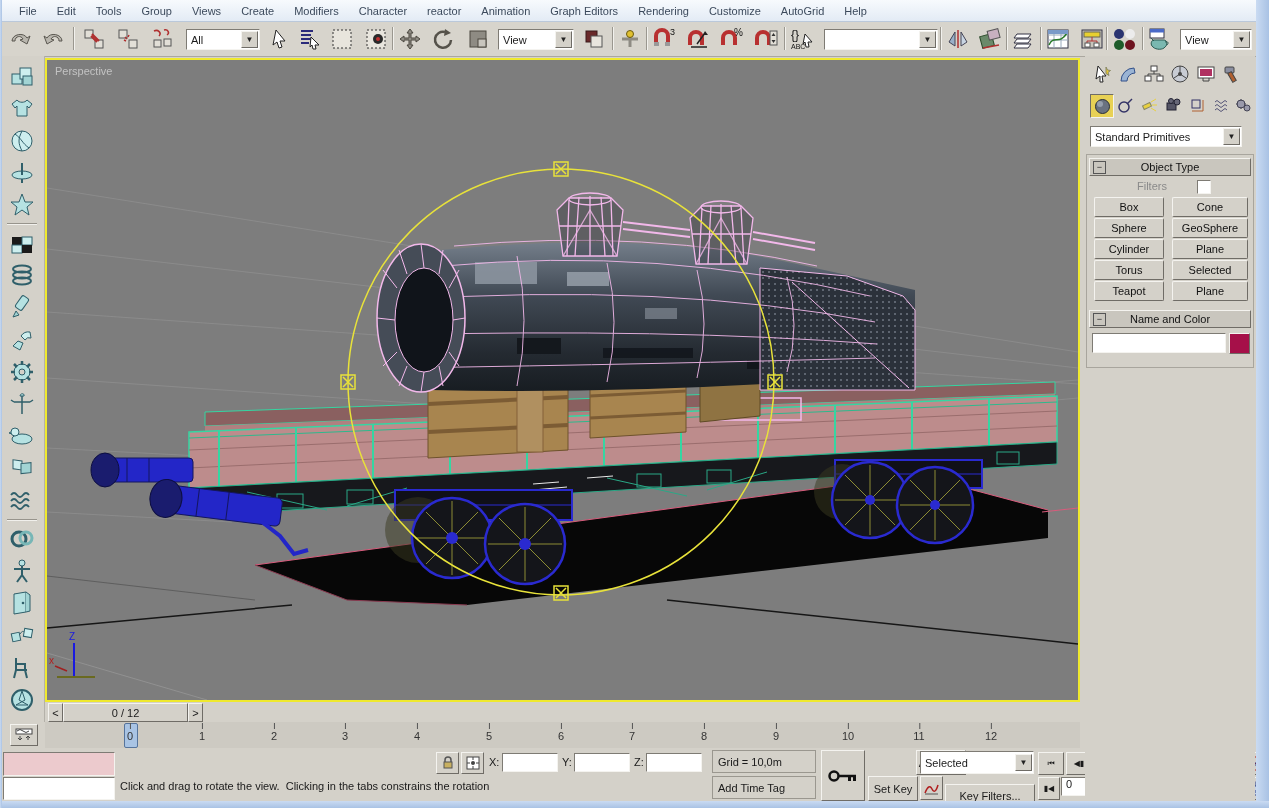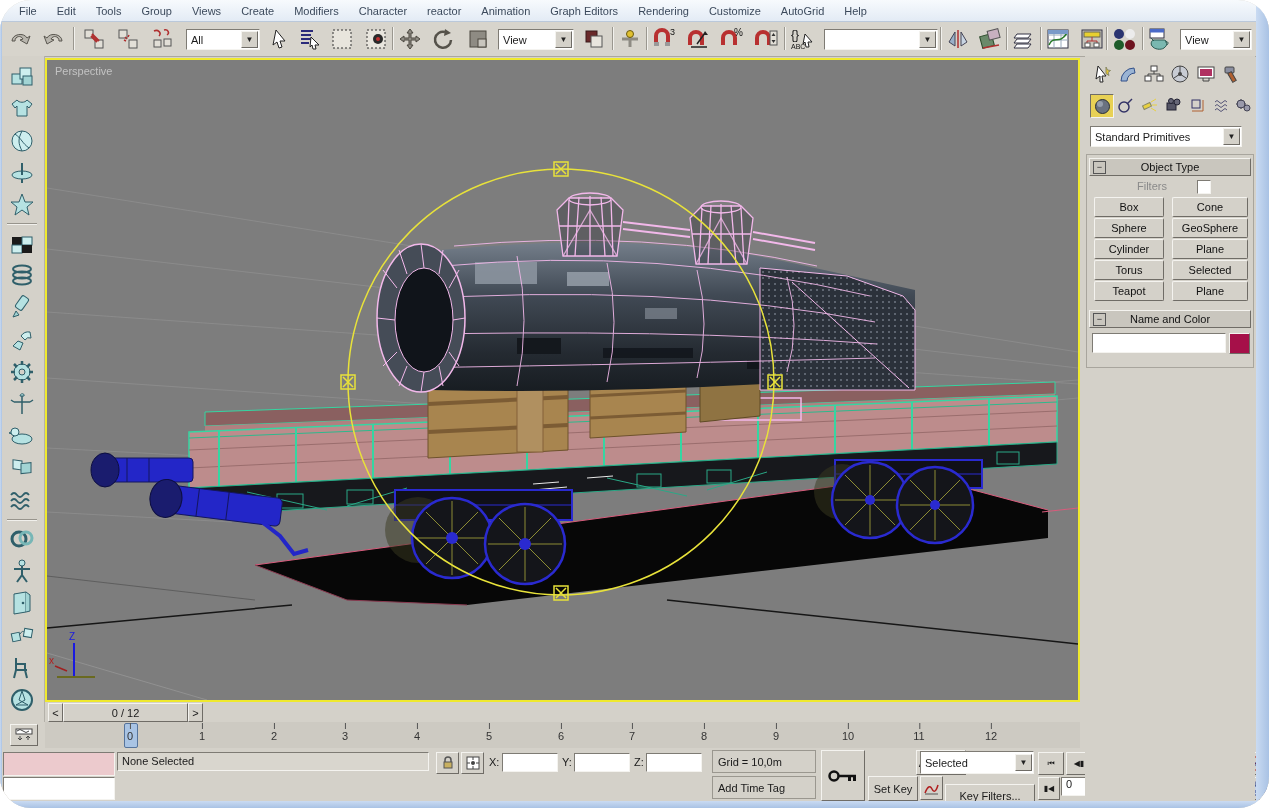--- a/index.html
+++ b/index.html
@@ -1,18 +1,18 @@
 <!DOCTYPE html>
 <html><head>
 <meta charset="utf-8">
 <style>
   html,body{margin:0;padding:0;}
   #root{position:relative;width:1269px;height:808px;background:#d4d1c9;
         font-family:"Liberation Sans",sans-serif;font-size:11px;color:#1a1a1a;
-        overflow:hidden;user-select:none;border-radius:31px;}
+        overflow:hidden;user-select:none;}
   .abs{position:absolute;}
   
   #menubar{position:absolute;left:0;top:0;width:1269px;height:22px;
            background:linear-gradient(#f7fafd,#e3ebf5);border-bottom:1px solid #bac8da;
            display:flex;align-items:center;padding-left:10px;box-sizing:border-box;gap:2px;}
   .menu-item{padding:2px 9px;color:#3c4a5c;cursor:default;}
   
   #toolbar{position:absolute;left:0;top:22px;width:1269px;height:34px;background:#d7d4cc;
            border-bottom:1px solid #aaa79f;}
   .ticon{position:absolute;top:3px;width:27px;height:27px;display:flex;align-items:center;justify-content:center;}
@@ -680,21 +680,21 @@
     <span class="tick" style="left:731px">9</span>
     <span class="tick" style="left:803px">10</span>
     <span class="tick" style="left:874px">11</span>
     <span class="tick" style="left:946px">12</span>
   </div>
 
   <div id="statusbar">
     <div class="sunk abs" style="left:3px;top:4px;width:110px;height:22px;background:#eccacd"></div>
     <div class="field abs" style="left:3px;top:29px;width:110px;height:21px"></div>
 
-    <div class="sunk abs" style="left:117px;top:4px;width:312px;height:19px;padding:2px 4px;box-sizing:border-box">None Selected</div>
+    <div class="lbl pre" style="left:120px;top:32px">Click and drag to rotate the view.  Clicking in the tabs constrains the rotation</div>
 
     <div class="rbtn abs" style="left:436px;top:4px;width:21px;height:20px">
       <svg width="12" height="14" viewBox="0 0 12 14">
           <path d="M3 6 V4 a3 3 0 0 1 6 0 v2" fill="none" stroke="#555" stroke-width="1.5"></path>
           <rect x="2" y="6" width="8" height="6" fill="#c8b060" stroke="#555"></rect>
         </svg>
       </div>
     <div class="rbtn abs" style="left:461px;top:4px;width:21px;height:20px">
       <svg width="14" height="14" viewBox="0 0 14 14">
           <rect x="1" y="1" width="12" height="12" fill="#fff" stroke="#444"></rect>

